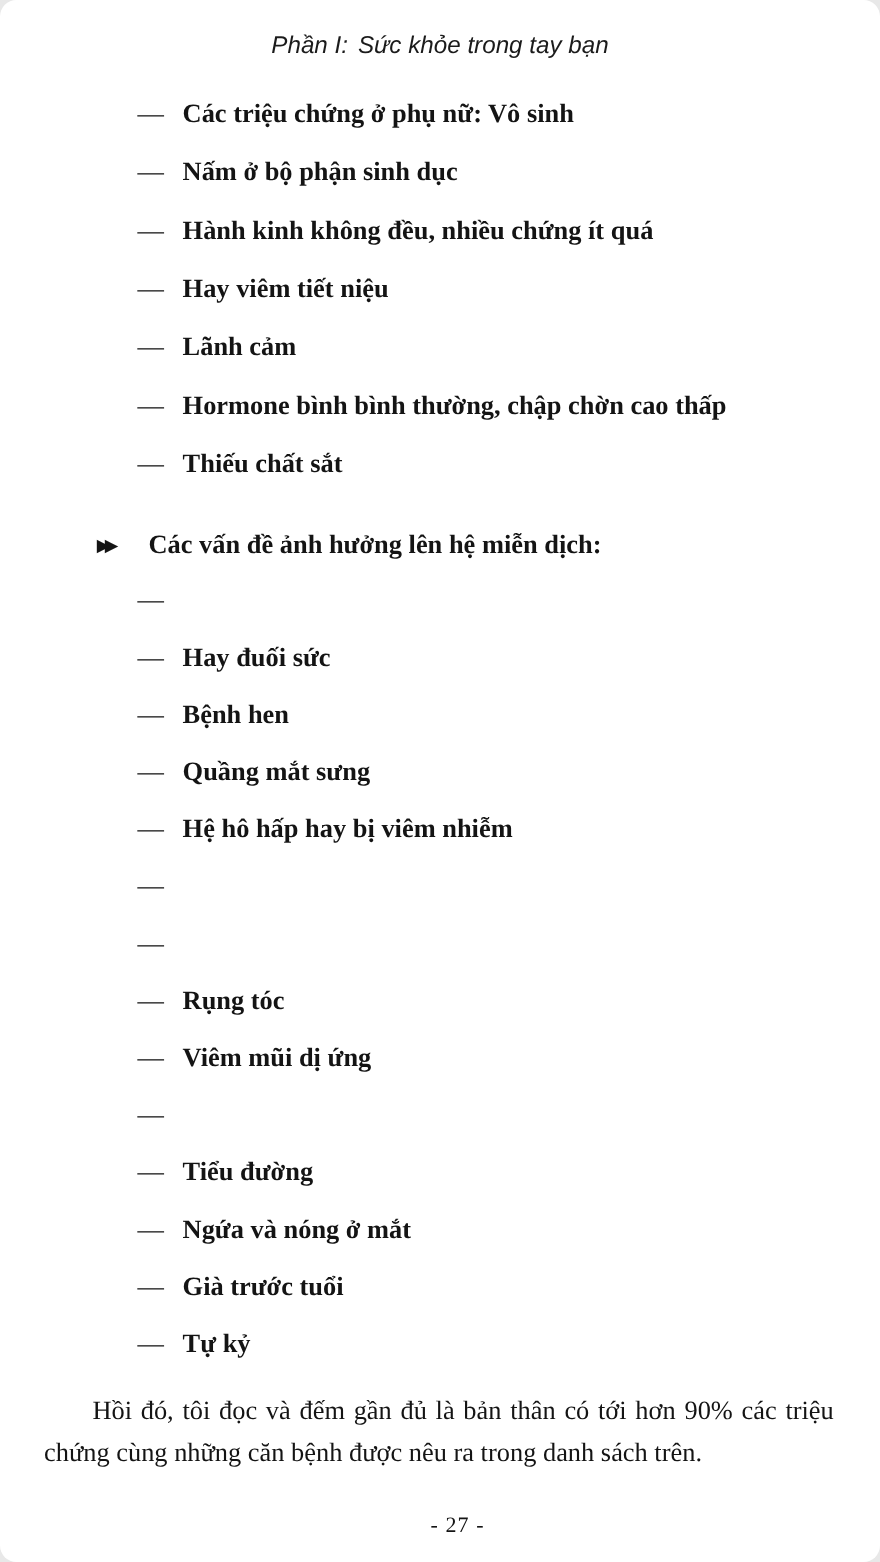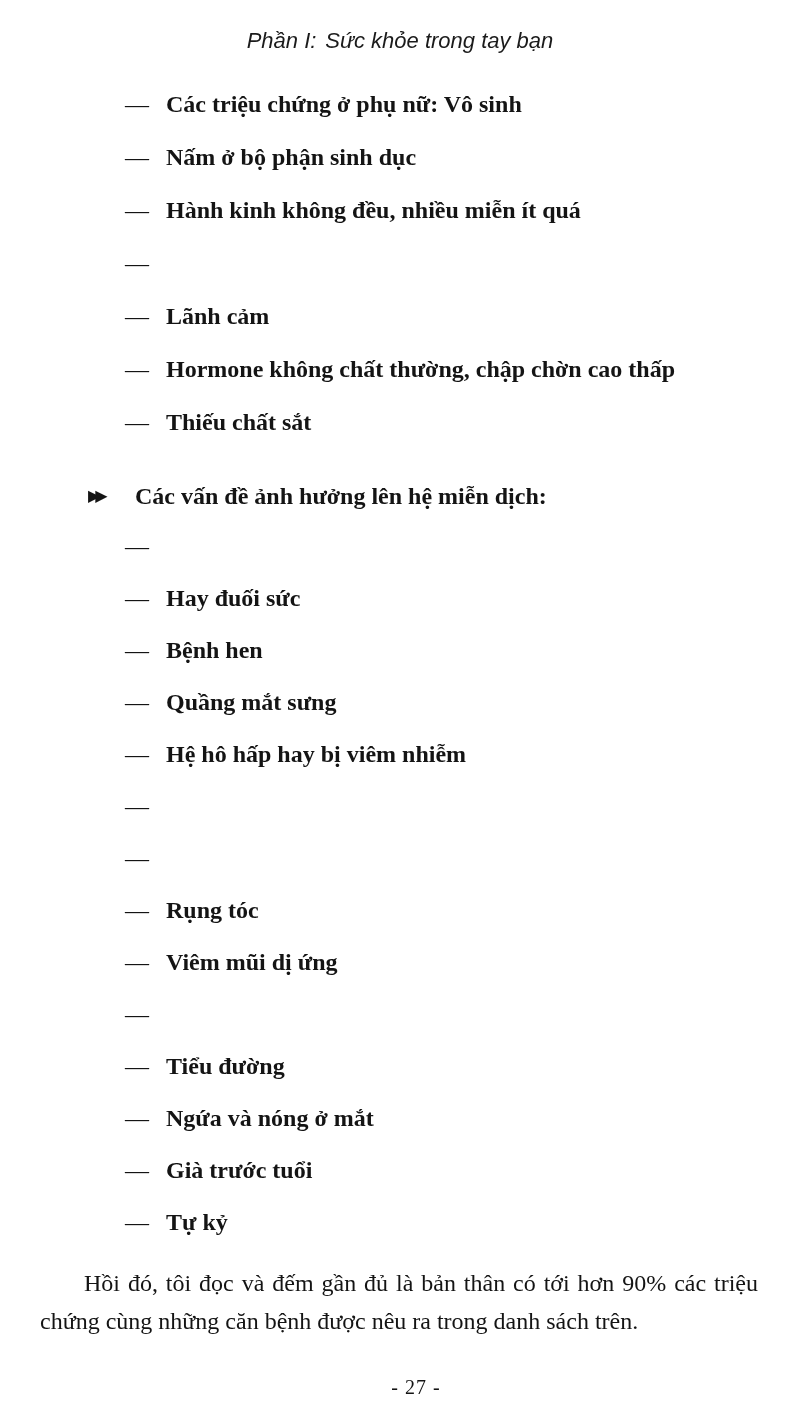--- a/index.html
+++ b/index.html
@@ -6,20 +6,21 @@
   body { background: #e8e8e8; }
   .page {
     position: relative;
     width: 800px;
     height: 1420px;
     margin: 0 auto;
     background: #ffffff;
     color: #141414;
     font-family: "Liberation Serif", serif;
     overflow: hidden;
+    border-radius: 15px;
   }
   .running-header {
     padding-top: 27px;
     text-align: center;
     font-family: "Liberation Sans", sans-serif;
     font-style: italic;
     font-size: 22px;
     line-height: 27px;
     color: #1b1b1b;
   }
@@ -92,32 +93,33 @@
     <li class="list-item">
         <span class="dash">—</span>
         <span class="item-text">Các triệu chứng ở phụ nữ: Vô sinh</span>
       </li>
     <li class="list-item">
         <span class="dash">—</span>
         <span class="item-text">Nấm ở bộ phận sinh dục</span>
       </li>
     <li class="list-item">
         <span class="dash">—</span>
-        <span class="item-text">Hành kinh không đều, nhiều miễn ít quá</span>
+        <span class="item-text">Hành kinh không đều, nhiều chứng ít quá</span>
       </li>
     <li class="list-item">
         <span class="dash">—</span>
+        <span class="item-text">Hay viêm tiết niệu</span>
       </li>
     <li class="list-item">
         <span class="dash">—</span>
         <span class="item-text">Lãnh cảm</span>
       </li>
     <li class="list-item">
         <span class="dash">—</span>
-        <span class="item-text">Hormone không chất thường, chập chờn cao thấp</span>
+        <span class="item-text">Hormone bình bình thường, chập chờn cao thấp</span>
       </li>
     <li class="list-item">
         <span class="dash">—</span>
         <span class="item-text">Thiếu chất sắt</span>
       </li>
   </ul>
 
   <div class="section-heading">
     <span class="marker">▶▶</span>
     <span class="heading-text">Các vấn đề ảnh hưởng lên hệ miễn dịch:</span>

